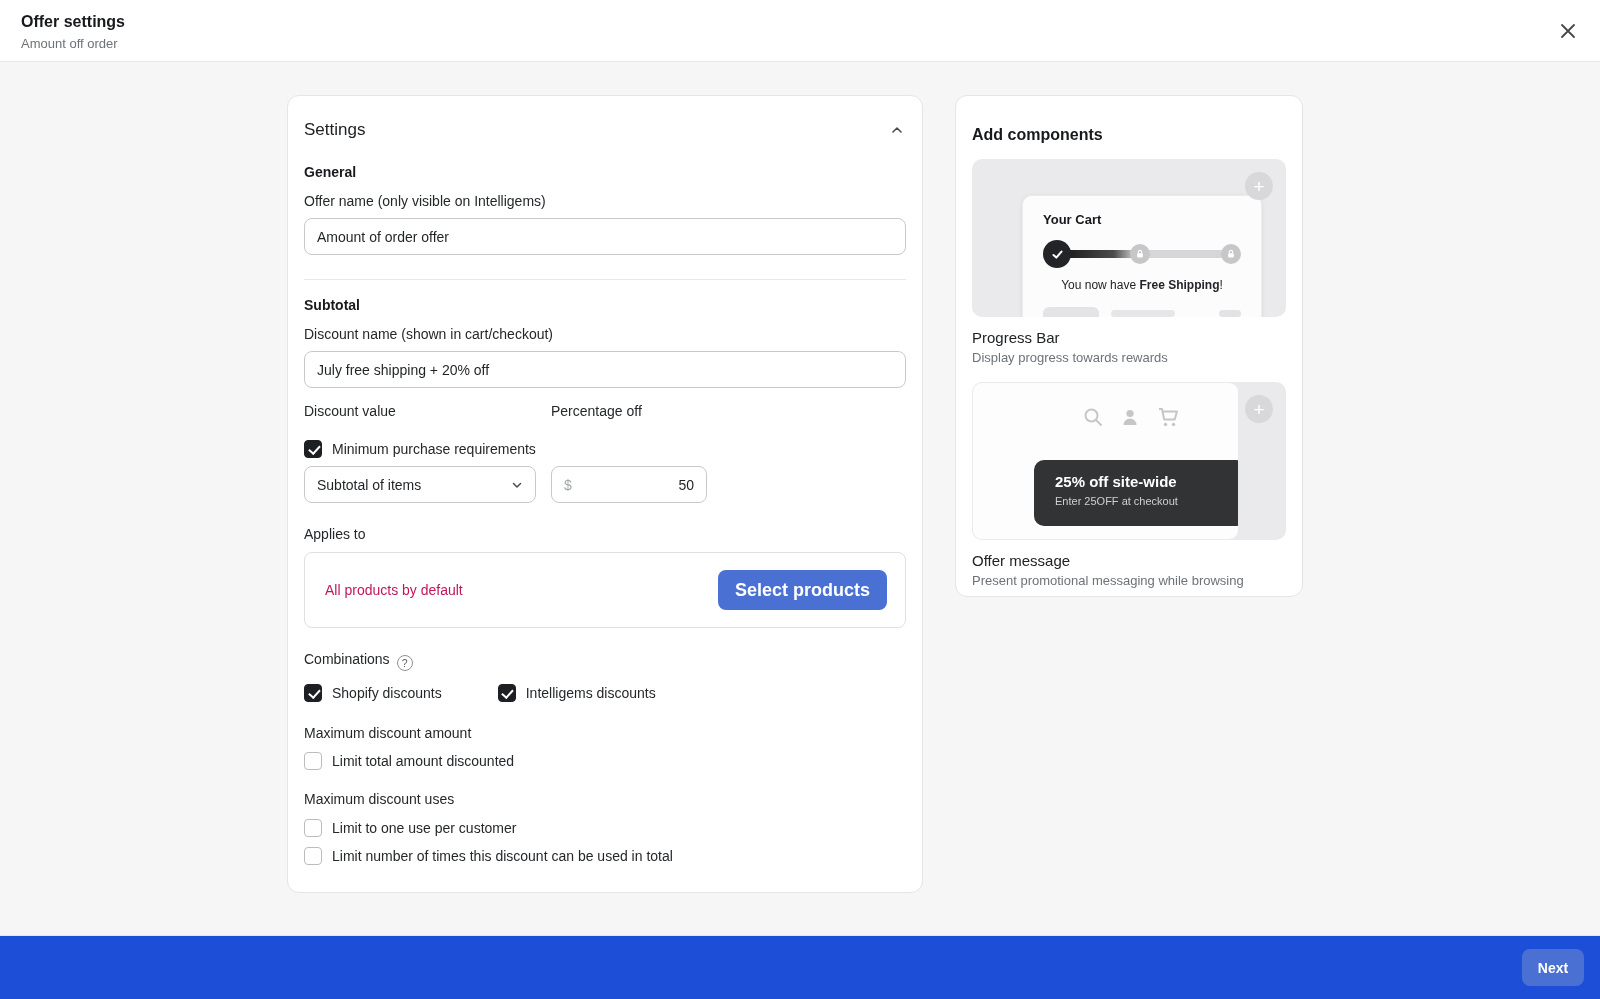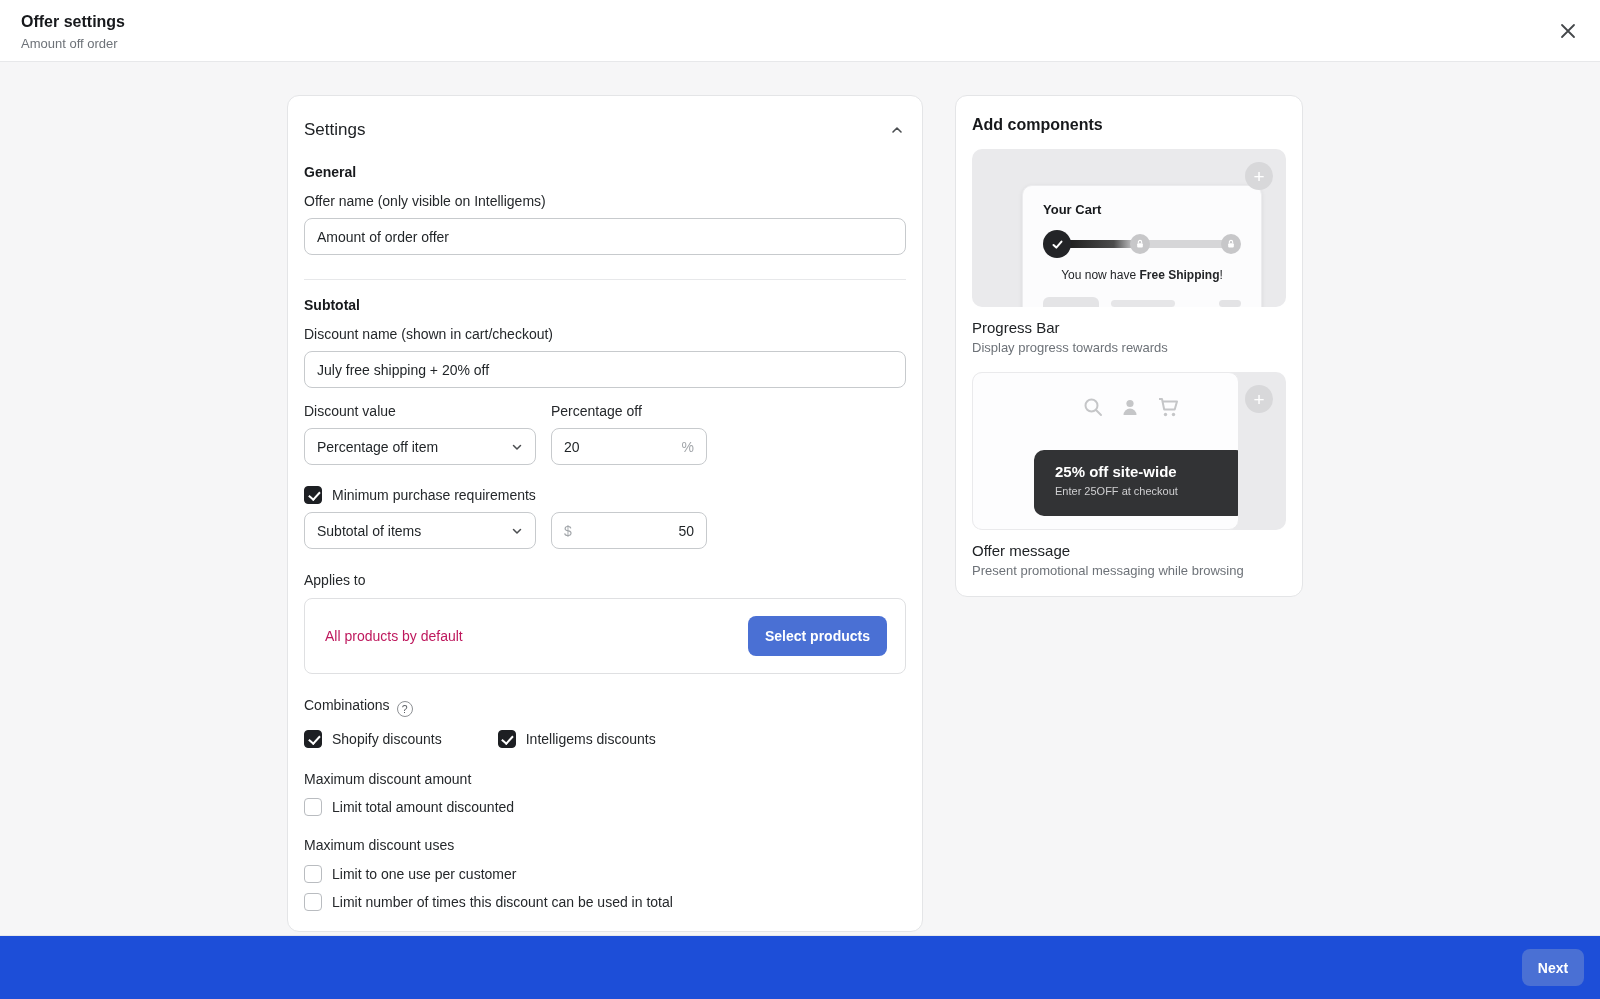--- a/index.html
+++ b/index.html
@@ -88,36 +88,36 @@
   }
   .cb-label { font-size:14px; color:#25282b; }
 
   .applies-box {
     margin-top:10px; height:76px; border:1px solid #dfe0e2; border-radius:8px;
     display:flex; align-items:center; justify-content:space-between; padding:0 18px 0 20px;
   }
   .applies-text { font-size:14px; color:#be185d; }
   .select-products-btn {
     height:40px; background:#4a70d4; color:#fff; border:none; border-radius:8px;
-    font-family:inherit; font-size:14px; font-weight:700; padding:0 17px; cursor:pointer;
+    font-family:inherit; font-size:18px; font-weight:700; padding:0 17px; cursor:pointer;
   }
 
   .help-icon {
     display:inline-flex; align-items:center; justify-content:center;
     width:16px; height:16px; border:1.3px solid #8e9195; border-radius:50%;
     font-size:10.5px; color:#5a5e63; margin-left:7px; vertical-align:-3px; cursor:pointer;
   }
 
   
   .right-card {
     position:absolute; left:955px; top:95px; width:348px; height:502px;
     background:#ffffff; border:1px solid #e4e5e7; border-radius:12px;
     padding:20px 16px;
   }
-  .right-title { font-size:16px; font-weight:700; color:#17191c; }
+  .right-title { font-size:16px; font-weight:700; color:#17191c;margin-top:10px; }
 
   .preview-box {
     position:relative; height:158px; background:#eaeaec; border-radius:10px;
     overflow:hidden; margin-top:15px; cursor:pointer;
   }
   .plus-btn {
     position:absolute; top:13px; right:13px; width:28px; height:28px; border-radius:50%;
     background:#d8d8da; color:#ffffff; border:none; font-size:19px; line-height:1;
     display:flex; align-items:center; justify-content:center; cursor:pointer; z-index:3;
     font-family:inherit;
@@ -206,34 +206,20 @@
   <div class="divider"></div>
 
   
   <div class="sec-heading" style="margin-top:17px;">Subtotal</div>
   <div class="field-label" style="margin-top:13px;">Discount name (shown in cart/checkout)</div>
   <input class="text-input" style="margin-top: 9px;" type="text" value="July free shipping + 20% off">
 
   <div class="two-col" style="margin-top:15px;">
     <div class="col-a field-label">Discount value</div>
     <div class="col-b field-label">Percentage off</div>
-  </div>
-  <div class="two-col" style="margin-top:9px;">
-    <div class="select col-a" role="listbox">
-      <span>Percentage off item</span>
-      <span class="chev">
-        <svg width="12" height="12" viewBox="0 0 12 12">
-            <path d="M2.5 4.5 L6 8 L9.5 4.5" fill="none" stroke="#4a4d50" stroke-width="1.5" stroke-linecap="round" stroke-linejoin="round"></path>
-          </svg>
-      </span>
-    </div>
-    <div class="affix-input col-b">
-      <input type="text" value="20" style="">
-      <span class="affix">%</span>
-    </div>
   </div>
 
   <div class="cb-row" style="margin-top:21px;">
     <span class="cb checked" role="checkbox" aria-checked="true"></span>
     <span class="cb-label">Minimum purchase requirements</span>
   </div>
   <div class="two-col" style="margin-top:8px;">
     <div class="select col-a" role="listbox">
       <span>Subtotal of items</span>
       <span class="chev">

